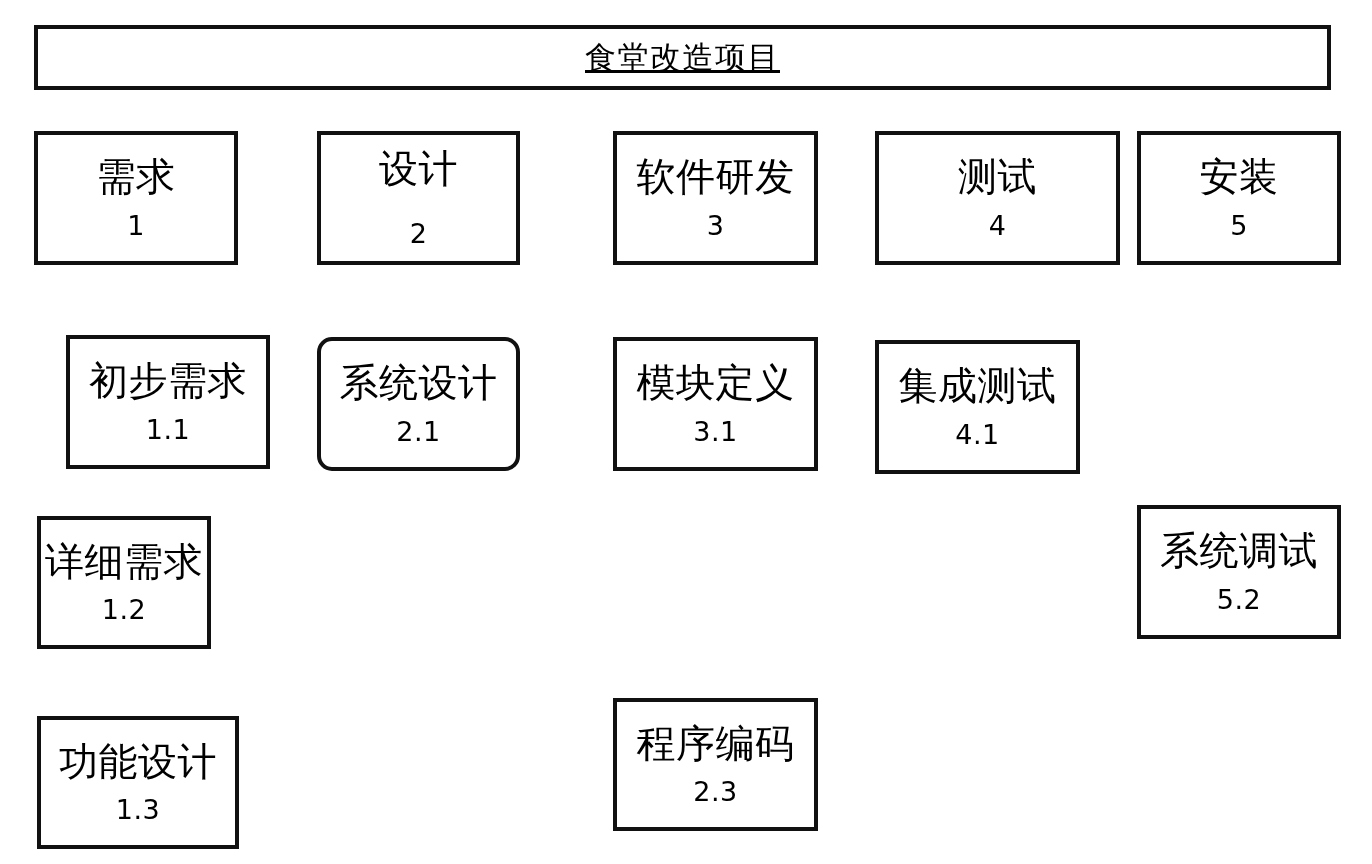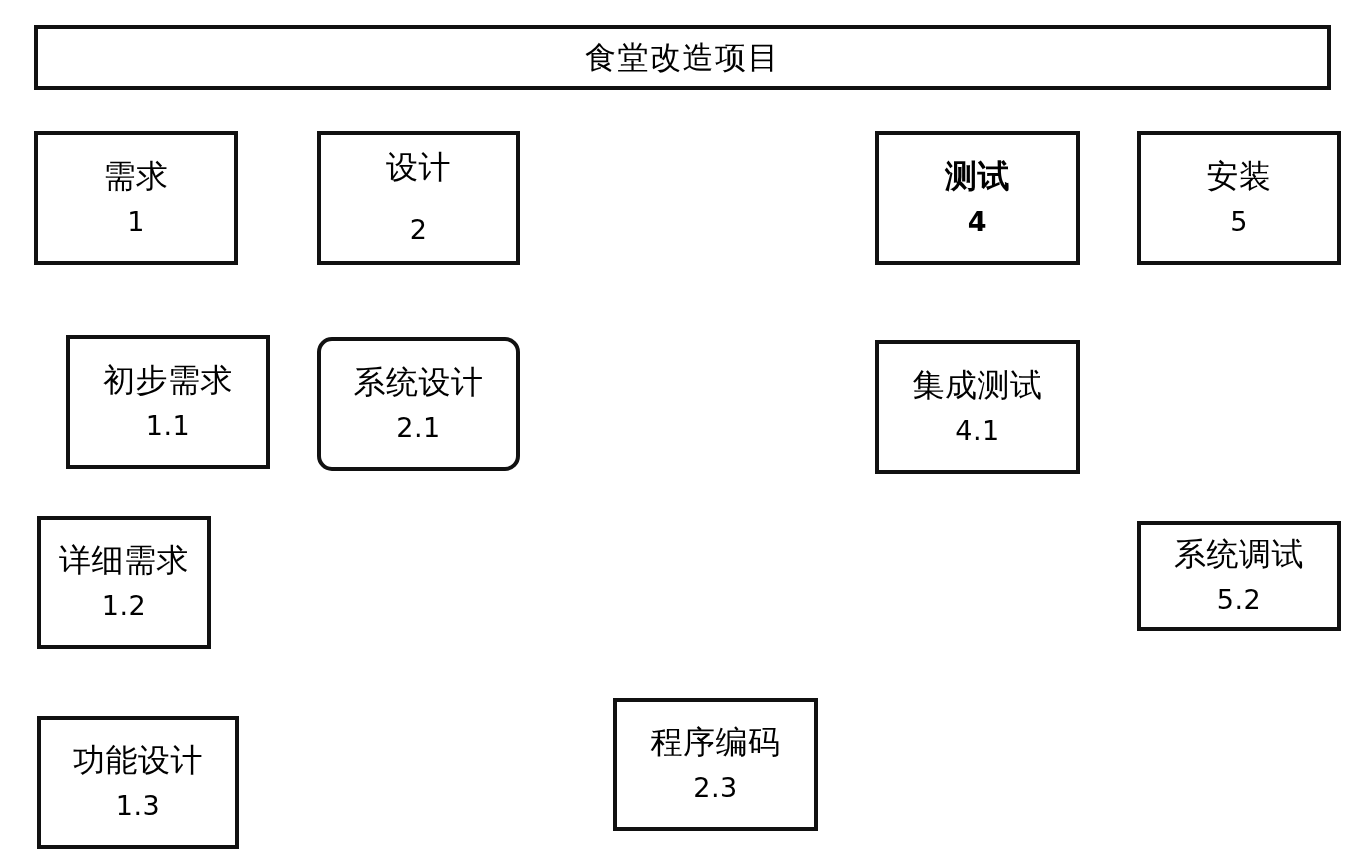--- a/index.html
+++ b/index.html
@@ -26,37 +26,38 @@
     background: #ffffff;
     border: 4px solid #111111;
     display: flex;
     flex-direction: column;
     align-items: center;
     justify-content: center;
     text-align: center;
     line-height: 1.12;
   }
   .node .node-label {
-    font-size: 32px;
+    font-size: 39px;
     letter-spacing: 0.5px;
     white-space: nowrap;
   }
   .node .node-code {
     font-size: 27px;
     margin-top: 12px;
     letter-spacing: 0.5px;
   }
   .title-box {
     position: absolute;
     box-sizing: border-box;
     background: #ffffff;
     border: 4px solid #111111;
     display: flex;
     align-items: center;
     justify-content: center;
+    text-decoration: underline;
   }
   .title-box .title-text {
     font-size: 31px;
     letter-spacing: 1.5px;
     white-space: nowrap;
   }
   .spacer-cell {
     position: absolute;
     background: transparent;
   }
@@ -73,59 +74,67 @@
   <div class="node" style="left:34px; top:131px; width:204px; height:134px;">
     <span class="node-label">需求</span>
     <span class="node-code">1</span>
   </div>
 
   <div class="node" style="left:317px; top:131px; width:203px; height:134px;gap:17px;">
     <span class="node-label">设计</span>
     <span class="node-code">2</span>
   </div>
 
+  <div class="node" style="left:613px; top:131px; width:205px; height:134px;">
+    <span class="node-label">软件研发</span>
+    <span class="node-code">3</span>
+  </div>
 
-  <div class="node" style="left:875px; top:131px; width:205px; height:134px;font-weight:bold;">
+  <div class="node" style="left:875px; top:131px; width:245px; height:134px;">
     <span class="node-label">测试</span>
     <span class="node-code">4</span>
   </div>
 
   <div class="node" style="left:1137px; top:131px; width:204px; height:134px;">
     <span class="node-label">安装</span>
     <span class="node-code">5</span>
   </div>
 
   <div class="node" style="left:34px; top:335px; width:204px; height:134px;margin-left:32px;">
     <span class="node-label">初步需求</span>
     <span class="node-code">1.1</span>
   </div>
 
   <div class="node" style="left:317px; top:337px; width:203px; height:134px;border-radius:15px;">
     <span class="node-label">系统设计</span>
     <span class="node-code">2.1</span>
   </div>
 
+  <div class="node" style="left:613px; top:337px; width:205px; height:134px;">
+    <span class="node-label">模块定义</span>
+    <span class="node-code">3.1</span>
+  </div>
 
   <div class="node" style="left:875px; top:340px; width:205px; height:134px;">
     <span class="node-label">集成测试</span>
     <span class="node-code">4.1</span>
   </div>
 
 
   <div class="node" style="left:37px; top:516px; width:174px; height:133px;">
     <span class="node-label">详细需求</span>
     <span class="node-code">1.2</span>
   </div>
 
   <div class="spacer-cell" style="left:317px; top:516px; width:203px; height:133px;"></div>
 
 
   <div class="spacer-cell" style="left:875px; top:517px; width:205px; height:132px;"></div>
 
-  <div class="node" style="left:1137px; top:521px; width:204px; height:110px;">
+  <div class="node" style="left:1137px; top:505px; width:204px; height:134px;">
     <span class="node-label">系统调试</span>
     <span class="node-code">5.2</span>
   </div>
 
   <div class="node" style="left:37px; top:700px; width:202px; height:133px;margin-top:16px;">
     <span class="node-label">功能设计</span>
     <span class="node-code">1.3</span>
   </div>
 
   <div class="spacer-cell" style="left:317px; top:700px; width:203px; height:133px;"></div>

